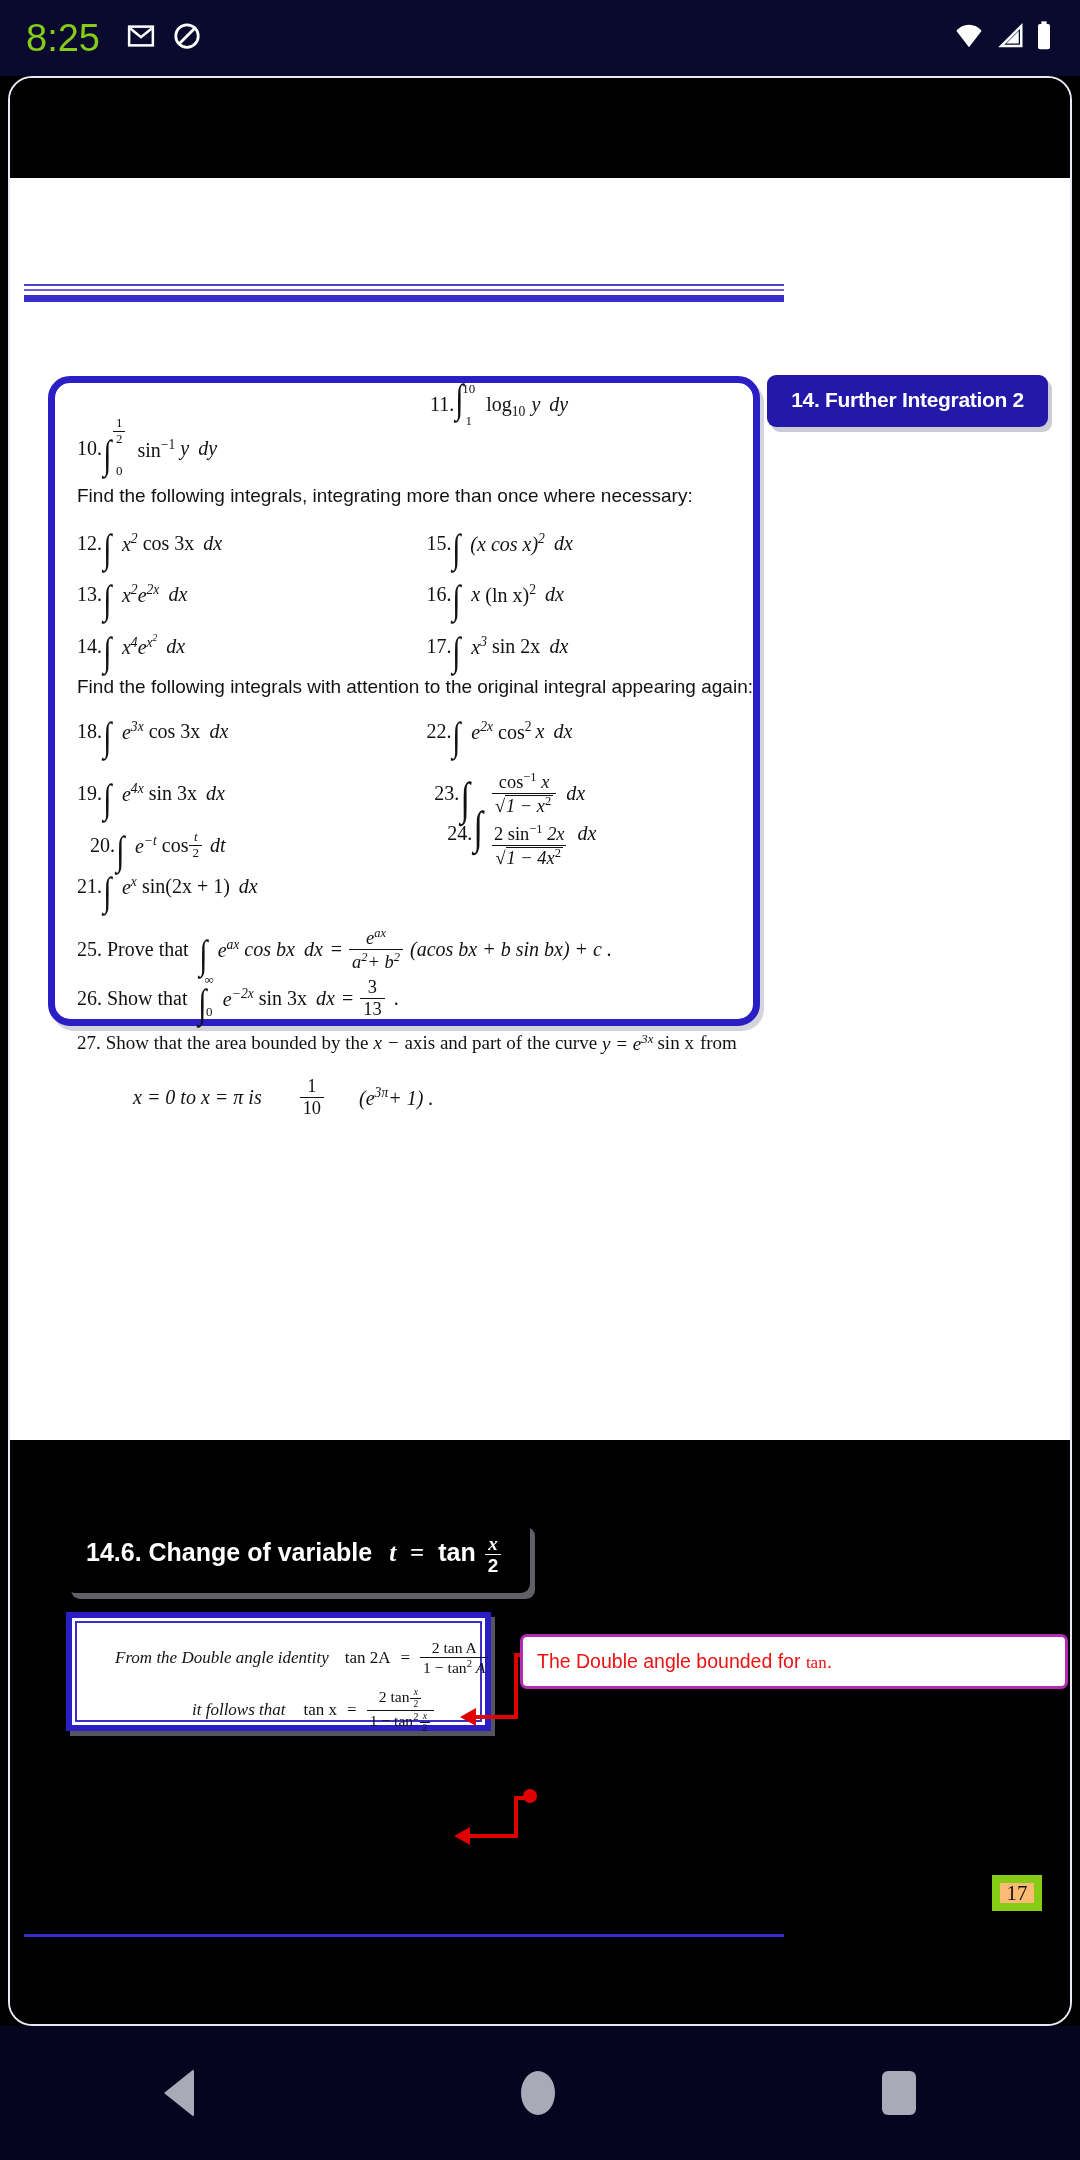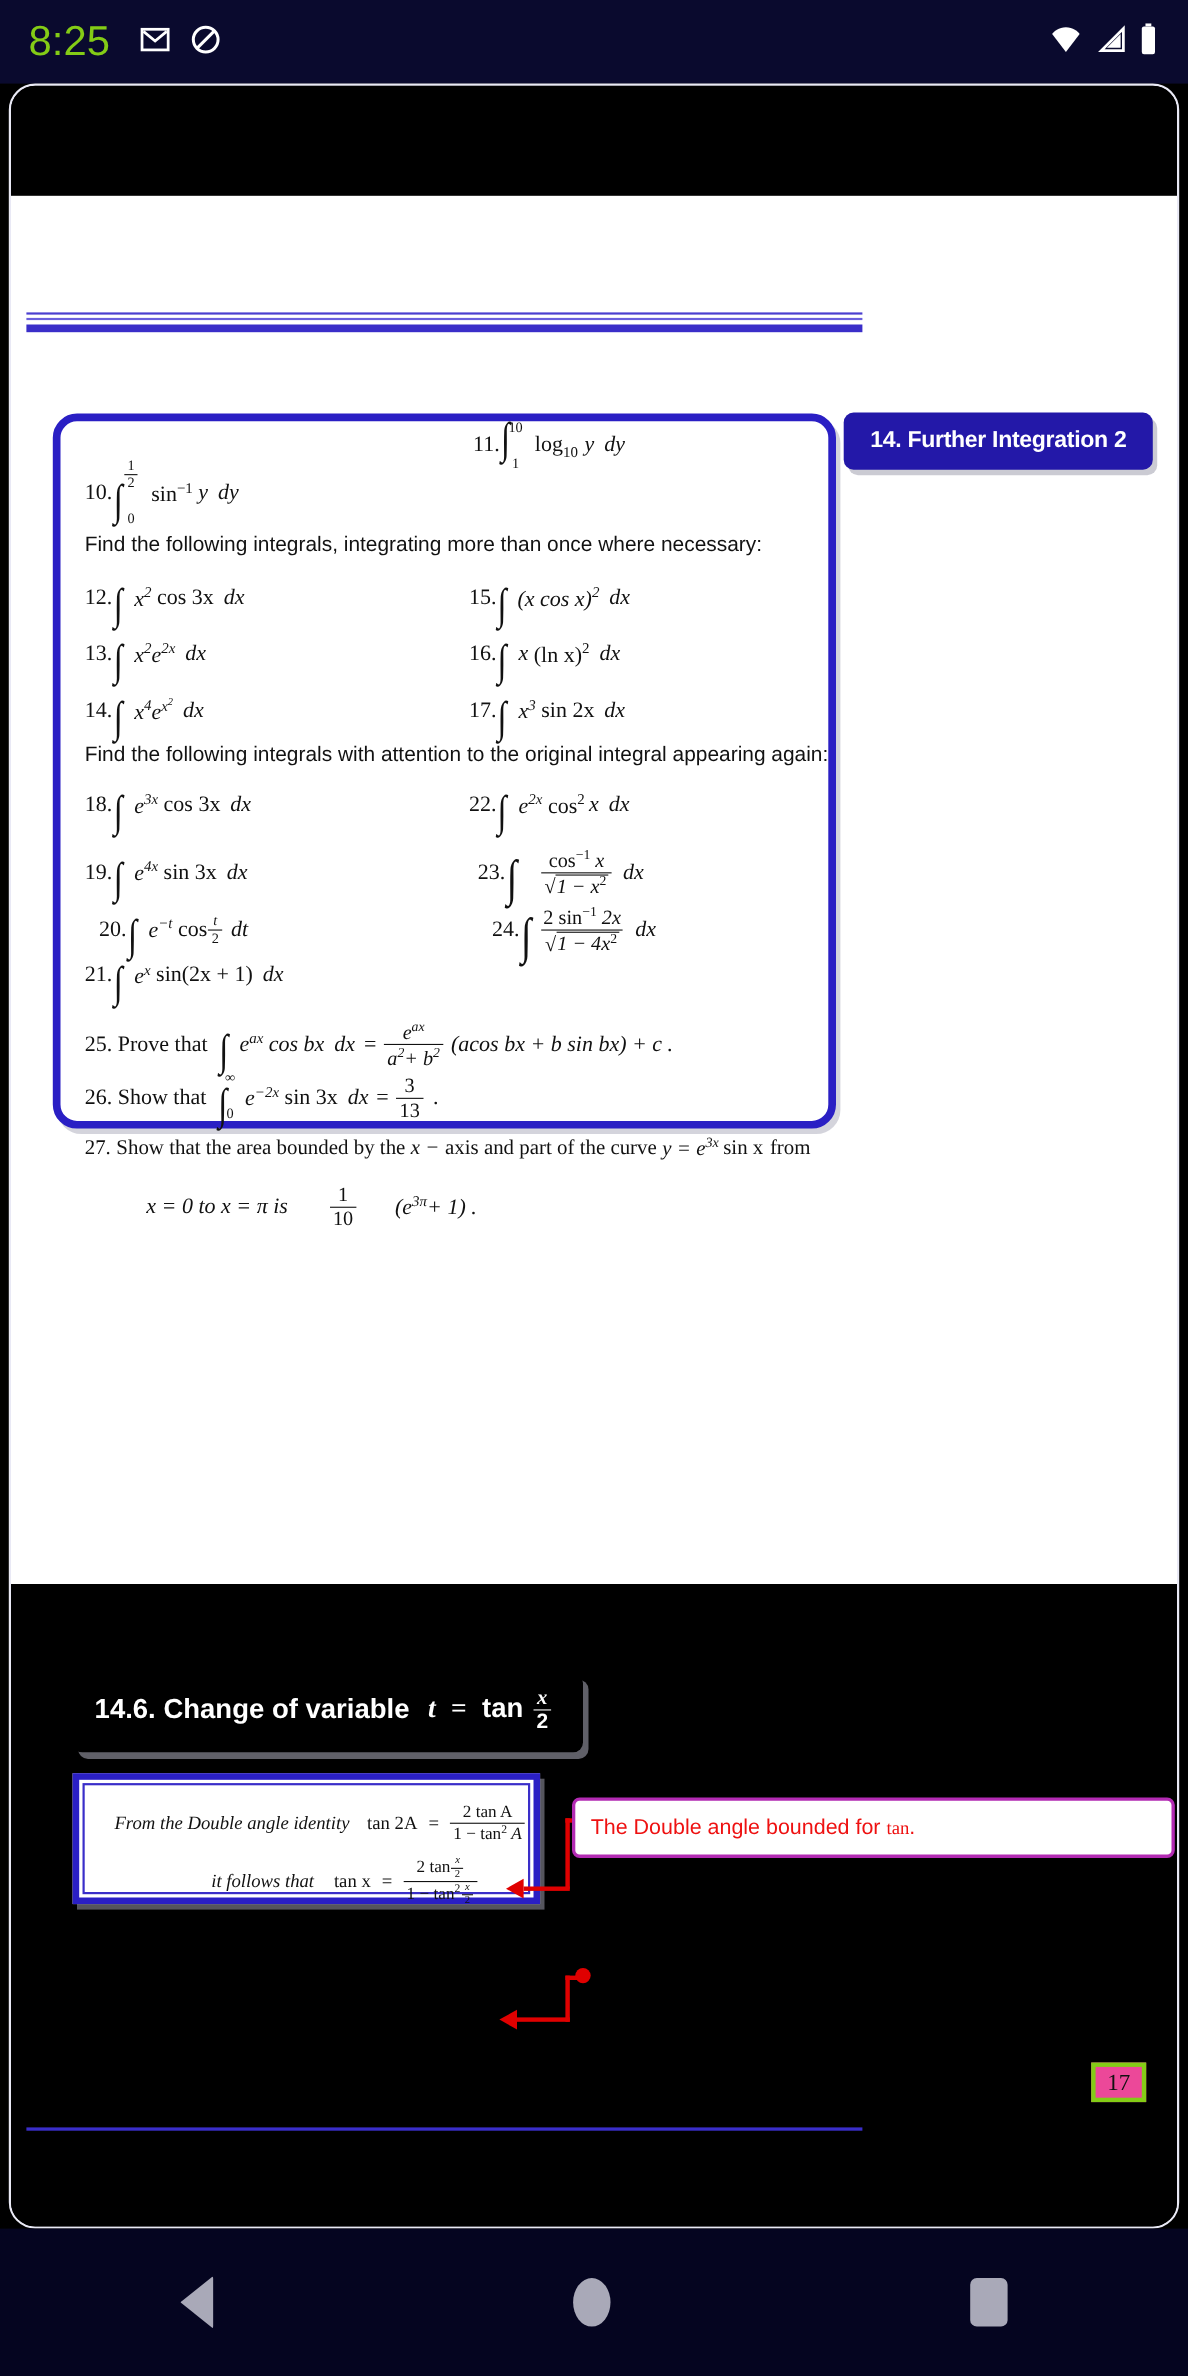--- a/index.html
+++ b/index.html
@@ -207,22 +207,22 @@
     border-top: 9px solid transparent;
     border-bottom: 9px solid transparent;
     border-right: 16px solid #e00000;
   }
 
   
   .pagenum {
     position: absolute;
     right: 28px; top: 1697px;
     width: 50px; height: 36px;
-    border: 4px solid #84cc16;
-    background: #ec4899;
+    border: 8px solid #84cc16;
+    background: #fdba74;
     color: #111;
     font-family: "Liberation Serif", serif;
     font-size: 21px;
     display: flex; align-items: center; justify-content: center;
     box-sizing: border-box;
   }
 
   
   .footer-rules { position: absolute; left: 14px; top: 1756px; width: 760px; }
   .footer-rules .r1 { height: 3px; background: #3a2ec9; margin-bottom: 4px; }
@@ -439,21 +439,21 @@
           <span>20.</span>
           <span class="intg">∫</span>
           <span class="it" style="margin-left:9px;"><span>e</span><sup class="sm">−t</sup></span>
           <span style="margin-left:5px;">cos</span>
           <span class="frac tiny" style="font-size:13px;">
               <span class="num it">t</span>
               <span class="den">2</span>
             </span>
           <span class="it" style="margin-left:7px;">dt</span>
         </div>
-        <div class="colR" style="display:flex;align-items:center;padding-left:8px;">
+        <div class="colR" style="display:flex;padding-left:8px;">
           <span>24.</span>
           <span class="intg" style="font-size:46px;">∫</span>
           <span class="frac" style="margin-left:6px;">
             <span class="num"><span>2 sin</span><sup class="sm">−1</sup> <span class="it">2x</span></span>
             <span class="den">√<span class="sqrt"><span class="it">1 − 4x</span><sup class="sm">2</sup></span></span>
           </span>
           <span class="it" style="margin-left:7px;">dx</span>
         </div>
       </div>
 
@@ -528,21 +528,21 @@
       <span style="margin-left:7px;">tan</span>
       <span class="frac" style="font-size:19px;margin-left:2px;">
         <span class="num mathpart">x</span>
         <span class="den" style="border-color:#fff;">2</span>
       </span>
     </div>
 
     <div class="idbox">
       <div class="idbox-inner"></div>
 
-      <div class="idline" style="left:32px;top:21px;">
+      <div class="idline" style="left:43px;top:21px;">
         <span class="idlabel">From the Double angle identity</span>
         <span style="margin-left:16px;">tan 2A</span>
         <span style="margin-left:10px;">=</span>
         <span class="frac" style="margin-left:10px;">
           <span class="num">2 tan A</span>
           <span class="den"><span>1 − tan</span><sup class="sm">2</sup> <span class="it">A</span></span>
         </span>
       </div>
 
       <div class="idline" style="left:120px;top:69px;">

